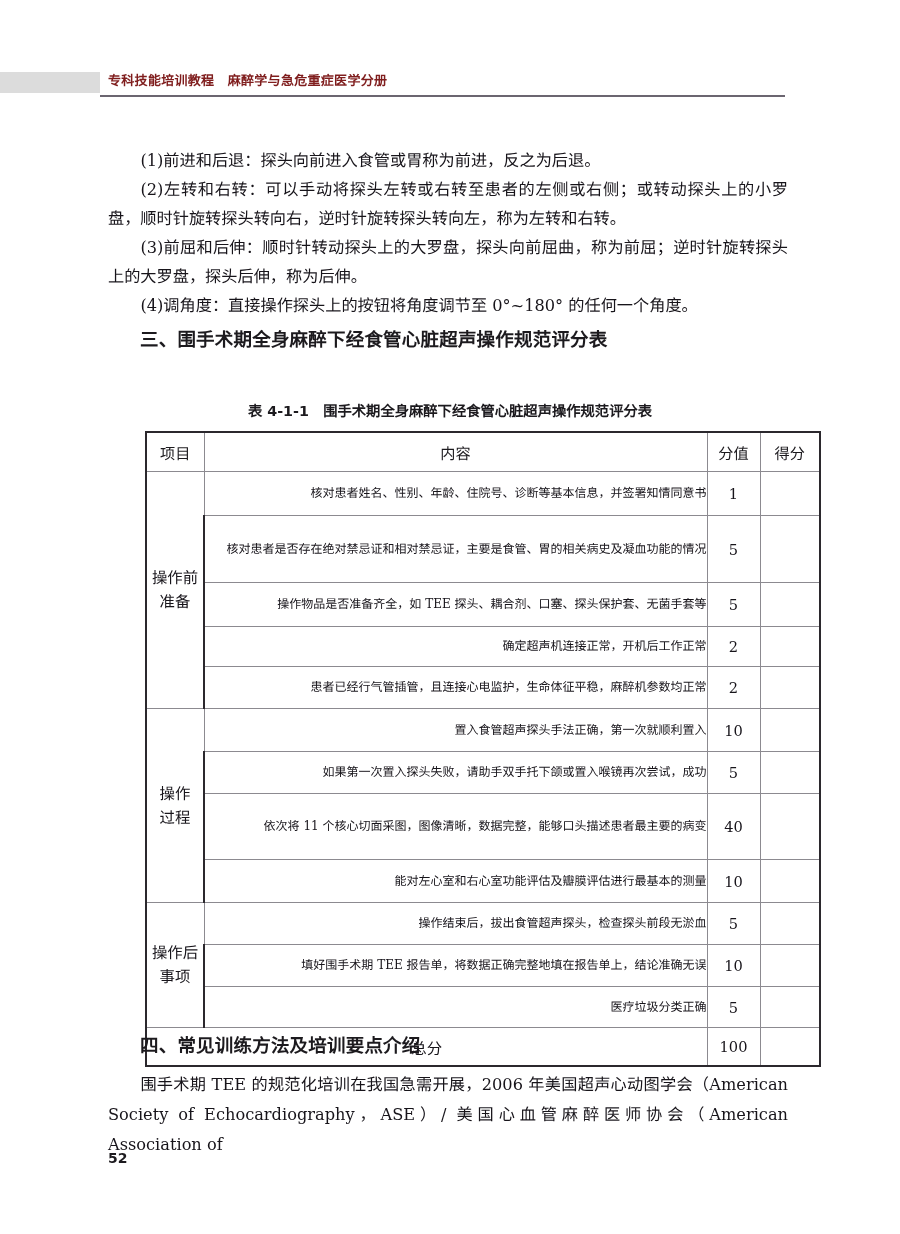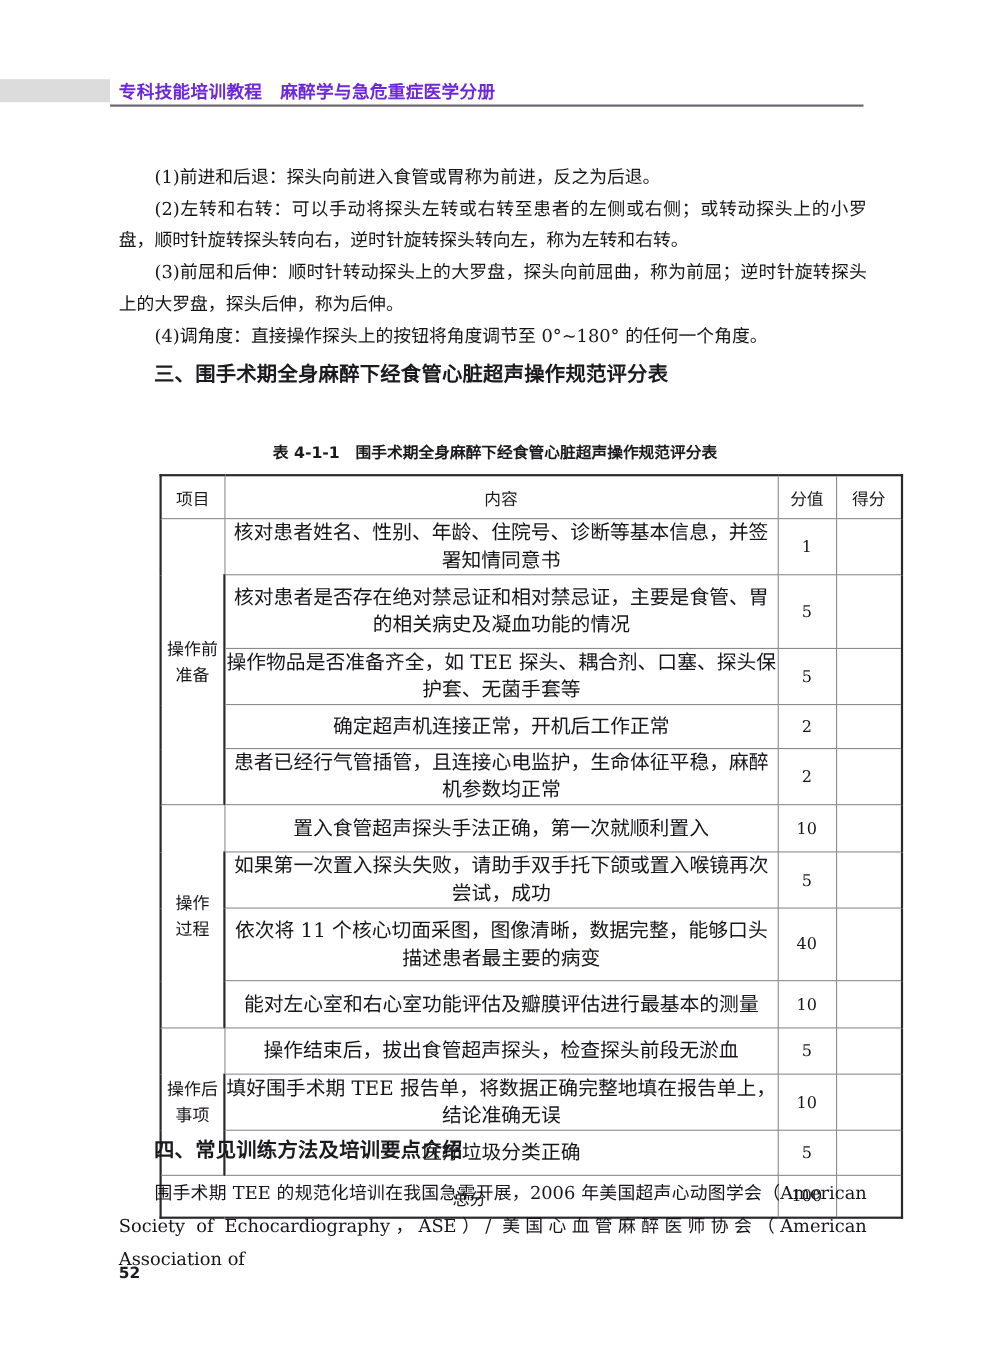--- a/index.html
+++ b/index.html
@@ -38,24 +38,24 @@
     top: 2px;
     width: 100px;
     height: 21px;
     background: #dcdcdc;
   }
   .runhead-title {
     position: absolute;
     left: 108px;
     top: 0px;
     font-family: "DejaVu Sans", "Liberation Sans", sans-serif;
-    font-size: 16px;
+    font-size: 13px;
     font-weight: 700;
     letter-spacing: 0.3px;
-    color: #6d28d9;
+    color: #7f1d1d;
     white-space: pre;
   }
   .runhead-rule {
     position: absolute;
     left: 100px;
     top: 25px;
     width: 685px;
     height: 1.6px;
     background: #6b6570;
   }
@@ -142,22 +142,22 @@
     font-weight: 700;
     color: #1c1a1e;
   }
   .group-cell {
     text-align: center;
     font-size: 15.4px;
     line-height: 24px;
     color: #17141a;
   }
   .content-cell {
-    text-align: center;
-    font-size: 18px;
+    text-align: right;
+    font-size: 12px;
     line-height: 25px;
     padding: 6px 10px 6px 11px;
     color: #17141a;
   }
   .num-cell {
     text-align: center;
     font-size: 14.6px;
     color: #17141a;
   }
   .got-cell { }

